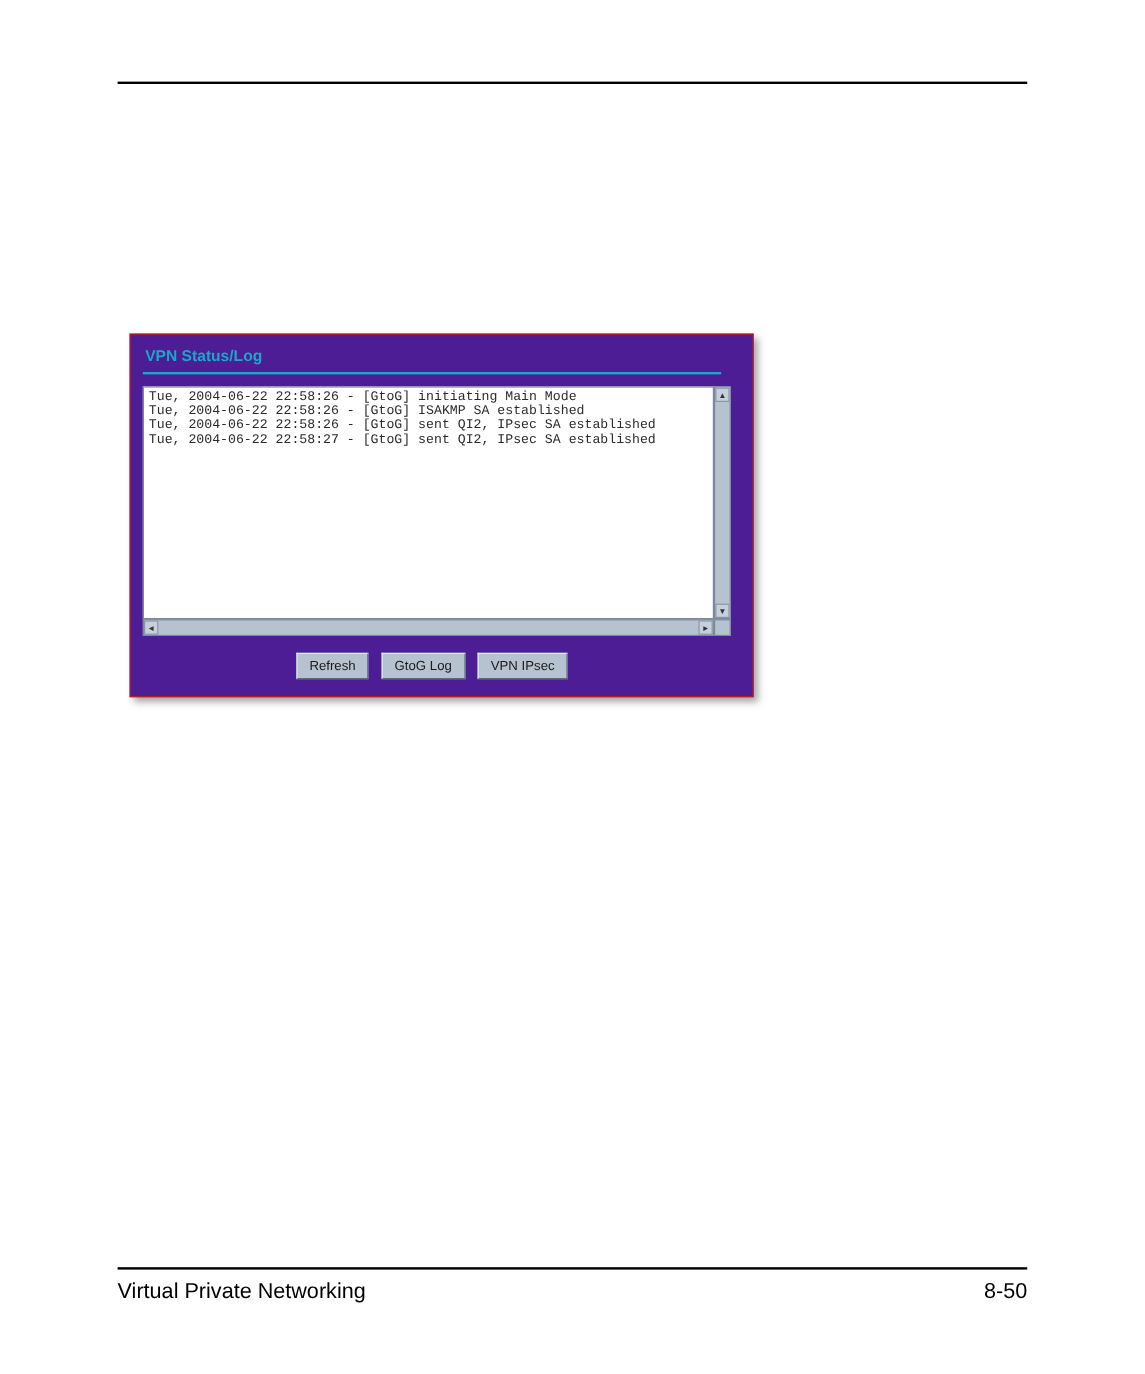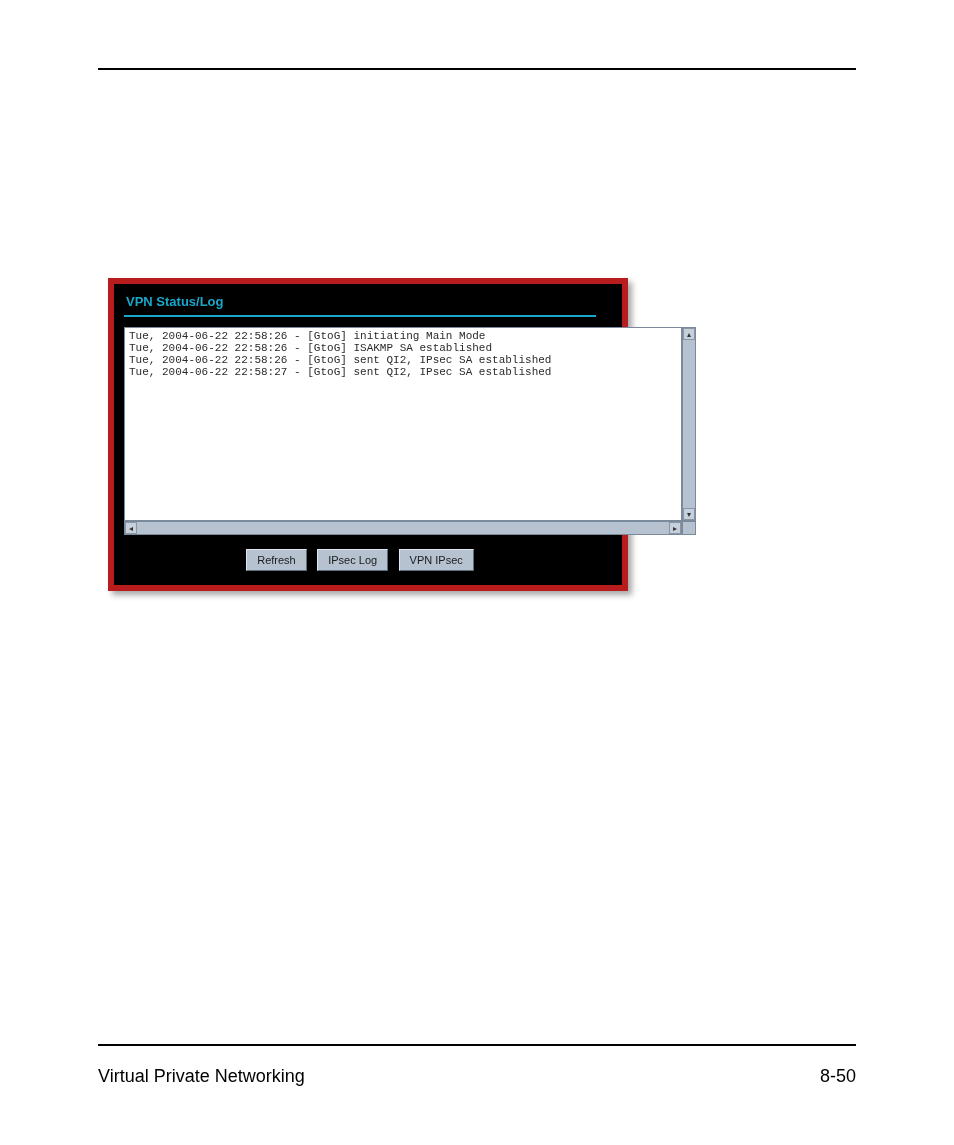--- a/index.html
+++ b/index.html
@@ -23,38 +23,38 @@
     width: 100%;
     height: 0;
   }
   .panel-wrapper {
     position: absolute;
     top: 210px;
     left: 10px;
     width: 520px;
   }
   .panel {
-    border: 6px solid #b91c1c;
-    background: #000000;
+    border: 1px solid #b91c1c;
+    background: #4c1d95;
     box-shadow: 4px 4px 6px rgba(0,0,0,0.35);
     padding: 8px 26px 14px 10px;
   }
   .panel-title {
     color: #1aa7c9;
     font-weight: bold;
     font-size: 13px;
     padding: 2px 0 6px 2px;
   }
   .panel-divider {
     border-top: 2px solid #1aa7c9;
     margin: 0 0 10px 0;
   }
   .log-area {
     position: relative;
-    width: 572px;
+    width: 490px;
     height: 208px;
     margin: 0 auto 14px auto;
   }
   .log-text {
     position: absolute;
     top: 0; left: 0; right: 14px; bottom: 14px;
     border: 1px solid #7a8a9a;
     background: #ffffff;
     font-family: "Courier New", monospace;
     font-size: 11px;
@@ -118,21 +118,21 @@
     cursor: pointer;
     font-family: Arial, Helvetica, sans-serif;
     text-align: center;
   }
   .footer {
     position: absolute;
     bottom: 0;
     left: 0;
     right: 0;
     border-top: 2px solid #000;
-    padding-top: 20px;
+    padding-top: 8px;
     display: flex;
     justify-content: space-between;
     font-size: 18px;
     color: #000;
   }
 </style>
 </head>
 <body>
 
 <div class="page">
@@ -154,21 +154,21 @@
         </div>
         <div class="scroll-h">
           <div class="arrow left">◂</div>
           <div class="arrow right">▸</div>
         </div>
         <div class="scroll-corner"></div>
       </div>
 
       <div class="button-row">
         <span class="btn">Refresh</span>
-        <span class="btn">IPsec Log</span>
+        <span class="btn">GtoG Log</span>
         <span class="btn">VPN IPsec</span>
       </div>
     </div>
   </div>
 
   <div class="footer">
     <span>Virtual Private Networking</span>
     <span>8-50</span>
   </div>
 </div>

